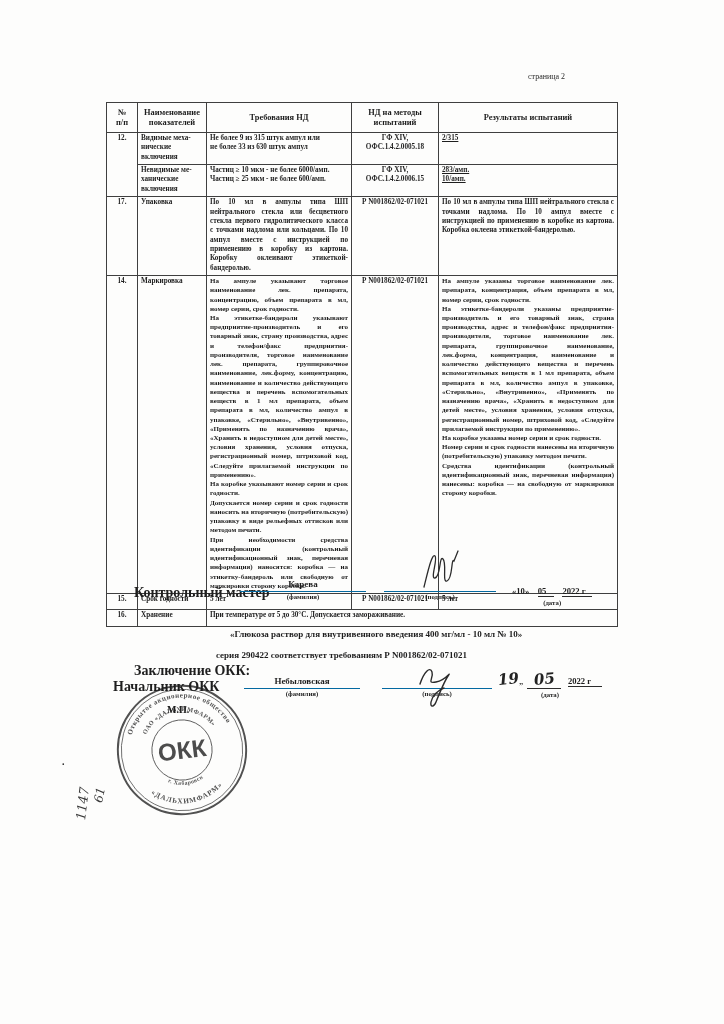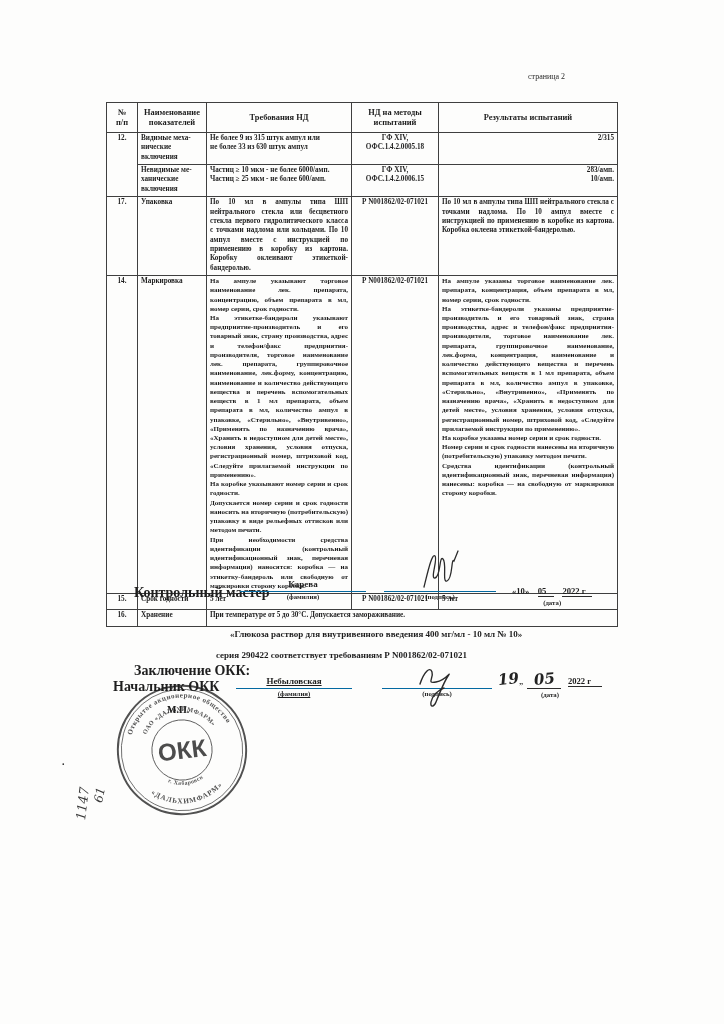--- a/index.html
+++ b/index.html
@@ -12,21 +12,21 @@
   
   .tbl-wrap{position:absolute;left:106px;top:102px;}
   table.doc{border-collapse:collapse;table-layout:fixed;width:511px;font-weight:bold;}
   table.doc td, table.doc th{border:1px solid #3f3f3f;vertical-align:top;padding:1px 3px 2px;white-space:pre-line;}
   table.doc th{font-size:8.4px;line-height:1.15;text-align:center;vertical-align:middle;padding:2px;}
   table.doc td{font-size:7.2px;line-height:1.3;}
   .c-num{text-align:center;font-size:8px;}
   .c-name{font-size:7.6px;line-height:1.2;}
   .c-name.center{text-align:left;}
   .c-nd{text-align:center;font-size:7.9px;line-height:1.25;}
-  .c-center{text-align:right;font-size:7.6px;}
+  .c-center{text-align:left;font-size:7.6px;text-decoration:underline;}
   .just{text-align:justify;}
   .padt6{padding-top:6px;}
   .padt12{padding-top:12px;}
   .big{font-size:8.2px;}
 
   
   .lab{position:absolute;font-size:14px;font-weight:bold;white-space:nowrap;text-align:right;}
   .sigfield{position:absolute;text-align:center;}
   .sigfield .over{display:block;border-bottom:1px solid #0369a1;font-size:9px;font-weight:bold;
     padding:0 4px 1px;min-height:11px;position:relative;}
@@ -154,21 +154,21 @@
     <span class="u" style="min-width:16px">05</span>&nbsp;&nbsp;&nbsp;
     <span class="u" style="min-width:30px">2022 г</span>
     <span class="cap">(дата)</span>
   </div>
 
   <div class="lab" style="left:134px;top:628px;margin-top:35px;">Заключение ОКК:</div>
   <div class="concl-text" style="left:230px;top:629px;">«Глюкоза  раствор для внутривенного введения  400 мг/мл - 10 мл  № 10»</div>
   <div class="concl-text" style="left:216px;top:650px;">серия 290422  соответствует   требованиям Р N001862/02-071021</div>
 
   <div class="lab" style="left:113px;top:679px;z-index:2;">Начальник ОКК</div>
-  <div class="sigfield" style="left:236px;top:676px;width:116px;text-decoration:underline;">
+  <div class="sigfield" style="left:244px;top:676px;width:116px;">
     <span class="over">Небыловская</span>
     <span class="cap">(фамилия)</span>
   </div>
   <div class="sigfield" style="left:382px;top:676px;width:110px;">
     <span class="over">
       <svg class="sig-svg" width="50" height="48" viewBox="0 0 50 48" style="bottom:-22px">
         <path d="M8,22 C12,10 18,4 20,10 C22,16 14,22 24,20 C34,18 40,8 36,14 C32,20 28,30 24,40 C22,45 18,46 19,40 C20,34 26,28 32,26" fill="none" stroke="#2b2b2b" stroke-width="1.4" stroke-linecap="round"></path>
       </svg>
     </span>
     <span class="cap">(подпись)</span>

